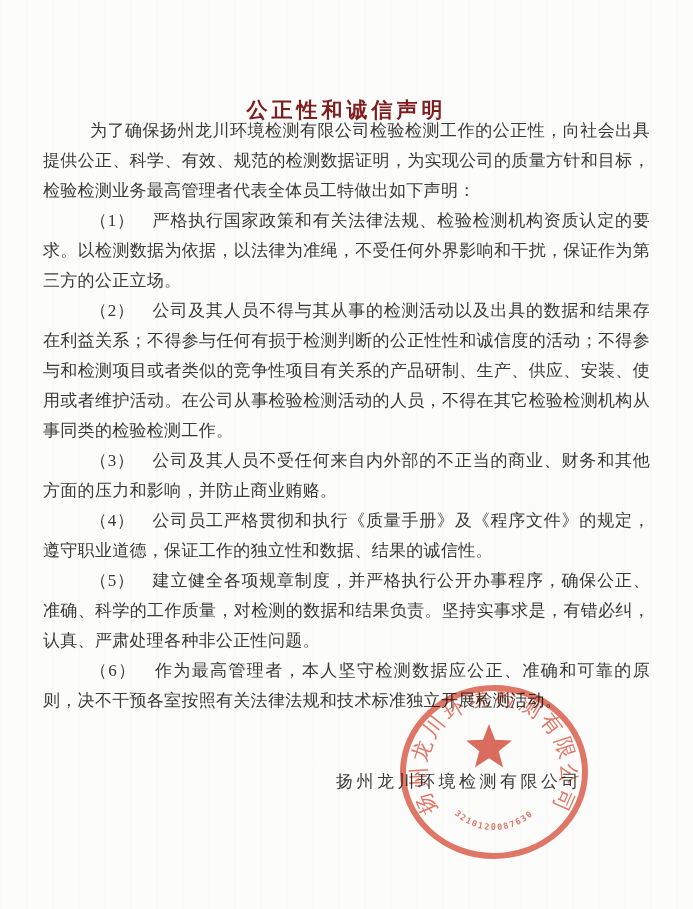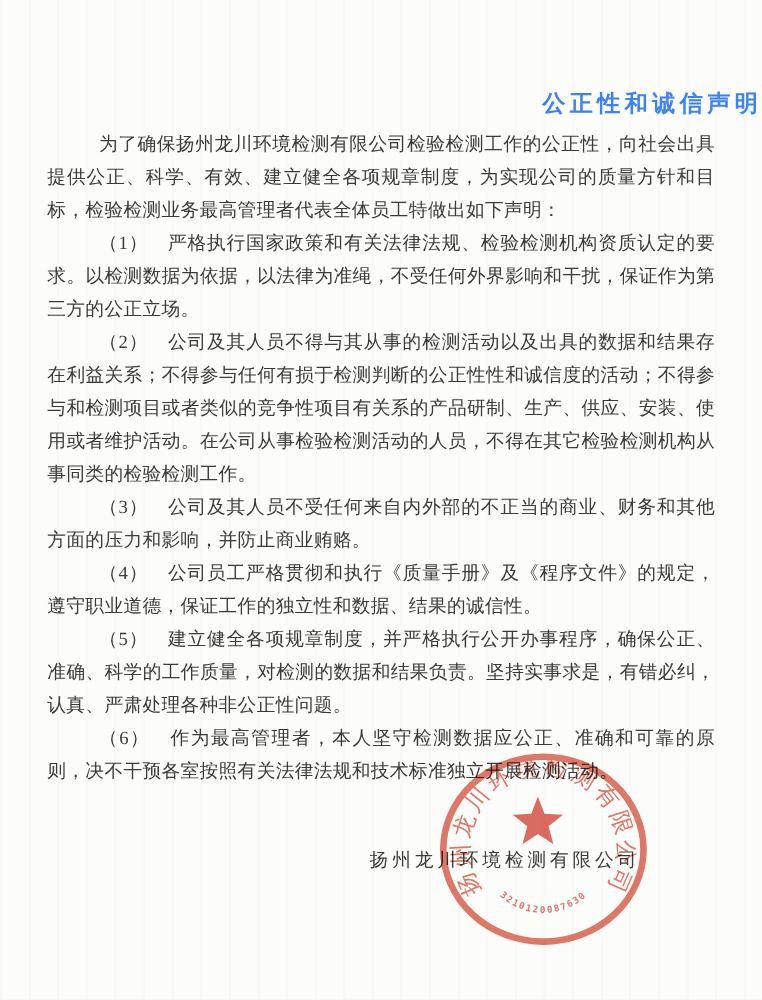--- a/index.html
+++ b/index.html
@@ -13,23 +13,23 @@
     overflow:hidden;
     box-shadow:0 0 4px rgba(0,0,0,.15);
   }
   
   .page::before{
     content:"";position:absolute;inset:0;pointer-events:none;
     background:repeating-linear-gradient(90deg,rgba(0,0,0,0.012) 0 2px,rgba(0,0,0,0) 2px 26px);
   }
   .doc-title{
     position:absolute;top:80px;left:0;right:0;
-    margin:0;text-align:right;
+    margin:16px;text-align:center;
     font-size:21px;font-weight:bold;letter-spacing:4px;
-    color:#3b82f6;
+    color:#7f1d1d;
   }
   .doc-body{
     position:absolute;left:43px;top:116px;width:607px;
     font-size:17px;line-height:30px;
     text-align:justify;
   }
   .para{margin:0;text-indent:47px;letter-spacing:0.3px;}
   .signature{
     position:absolute;left:336px;top:770px;
     font-size:17px;letter-spacing:3.5px;color:#3a3a3a;
@@ -47,21 +47,21 @@
   .seal-num{fill:#dc5a47;font-size:8.5px;letter-spacing:1.6px;font-weight:bold;font-family:"DejaVu Sans Mono",monospace;}
 </style>
 </head>
 <body>
 
 <div class="page">
 
   <h1 class="doc-title">公正性和诚信声明</h1>
 
   <div class="doc-body" id="paras">
-      <p class="para">为了确保扬州龙川环境检测有限公司检验检测工作的公正性，向社会出具提供公正、科学、有效、建立健全各项规章制度，为实现公司的质量方针和目标，检验检测业务最高管理者代表全体员工特做出如下声明：</p>
+      <p class="para">为了确保扬州龙川环境检测有限公司检验检测工作的公正性，向社会出具提供公正、科学、有效、规范的检测数据证明，为实现公司的质量方针和目标，检验检测业务最高管理者代表全体员工特做出如下声明：</p>
       <p class="para">（1）　严格执行国家政策和有关法律法规、检验检测机构资质认定的要求。以检测数据为依据，以法律为准绳，不受任何外界影响和干扰，保证作为第三方的公正立场。</p>
       <p class="para">（2）　公司及其人员不得与其从事的检测活动以及出具的数据和结果存在利益关系；不得参与任何有损于检测判断的公正性性和诚信度的活动；不得参与和检测项目或者类似的竞争性项目有关系的产品研制、生产、供应、安装、使用或者维护活动。在公司从事检验检测活动的人员，不得在其它检验检测机构从事同类的检验检测工作。</p>
       <p class="para">（3）　公司及其人员不受任何来自内外部的不正当的商业、财务和其他方面的压力和影响，并防止商业贿赂。</p>
       <p class="para">（4）　公司员工严格贯彻和执行《质量手册》及《程序文件》的规定，遵守职业道德，保证工作的独立性和数据、结果的诚信性。</p>
       <p class="para">（5）　建立健全各项规章制度，并严格执行公开办事程序，确保公正、准确、科学的工作质量，对检测的数据和结果负责。坚持实事求是，有错必纠，认真、严肃处理各种非公正性问题。</p>
       <p class="para">（6）　作为最高管理者，本人坚守检测数据应公正、准确和可靠的原则，决不干预各室按照有关法律法规和技术标准独立开展检测活动。</p>
     </div>
 
   <div class="signature">扬州龙川环境检测有限公司</div>
 

